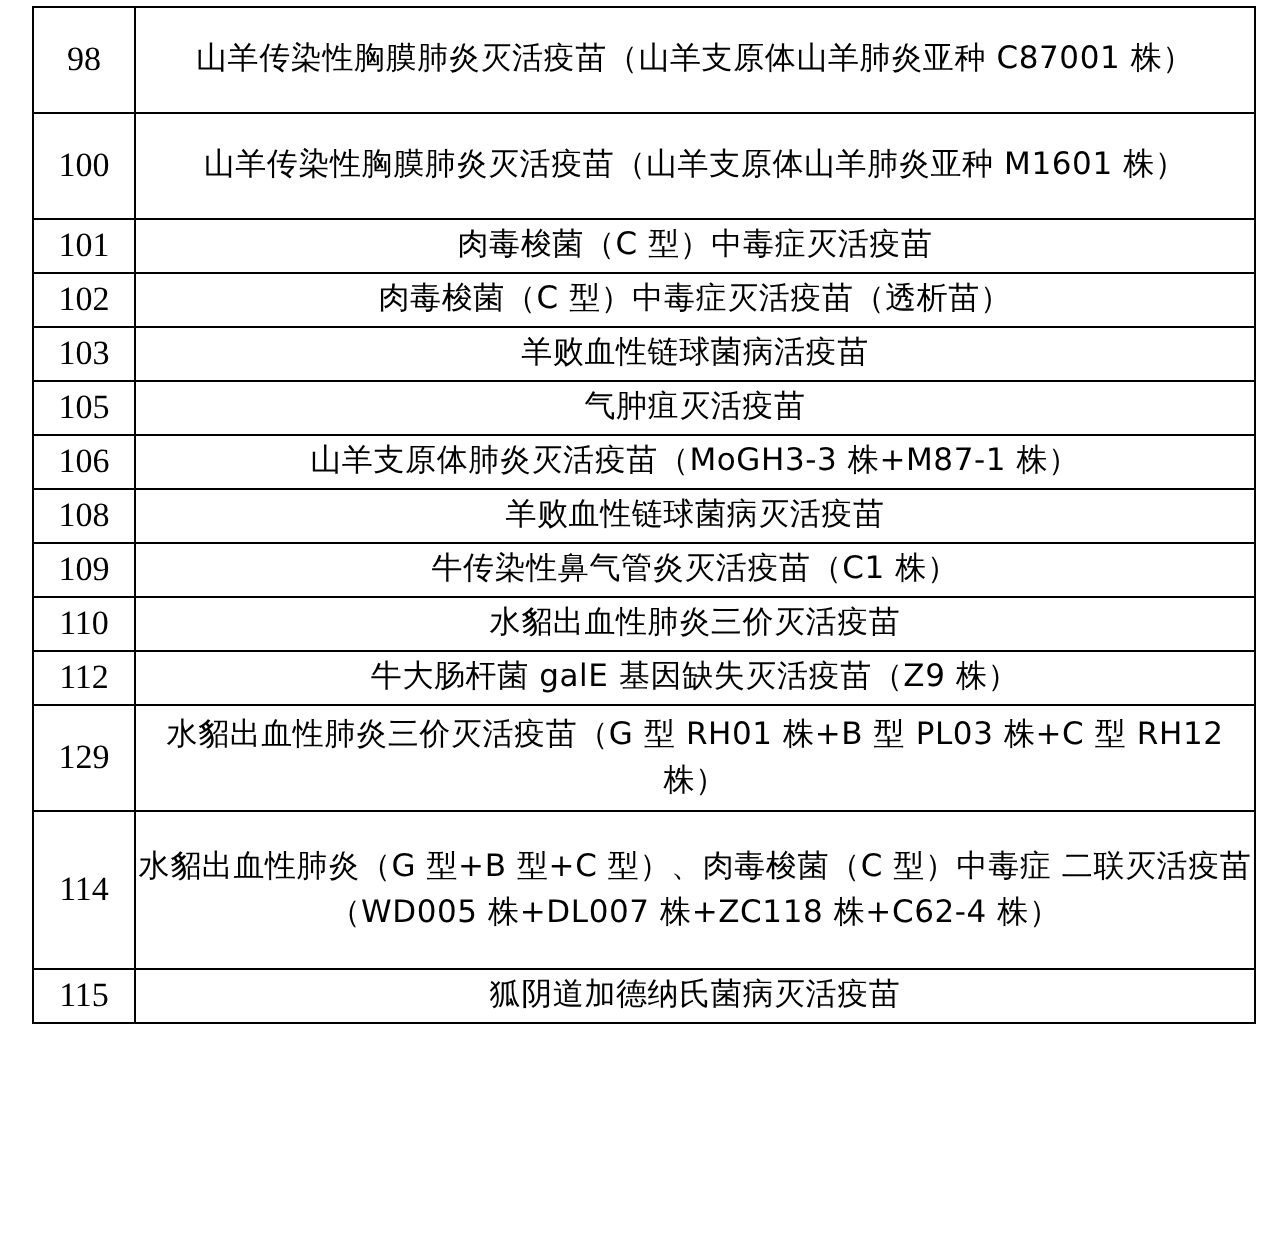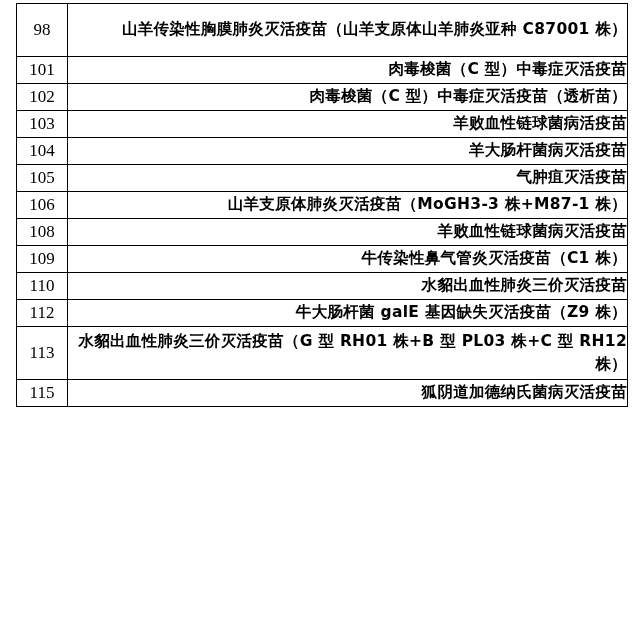--- a/index.html
+++ b/index.html
@@ -34,57 +34,56 @@
   }
   td.num-cell {
     width: 50px;
     text-align: center;
     font-family: "Liberation Serif", "DejaVu Serif", serif;
     font-size: 17px;
     line-height: 1.45;
     padding: 2px 0;
   }
   td.name-cell {
-    text-align: right;
+    text-align: center;
     font-family: "DejaVu Sans", "Liberation Sans", sans-serif;
     font-size: 15.5px;
     line-height: 1.5;
     padding: 3px 4px 3px 7px;
     letter-spacing: 0.3px;
-    font-weight: bold;
   }
   .row-1 td { height: 26px; }
   .row-2 td { height: 52px; }
   .row-3 td { height: 78px; }
 </style>
 </head>
 <body>
 
 <div id="sheet">
   <table class="vaccine-table">
     <tbody>
         <tr class="row-2">
           <td class="num-cell">98</td>
           <td class="name-cell">山羊传染性胸膜肺炎灭活疫苗（山羊支原体山羊肺炎亚种 C87001 株）</td>
         </tr>
+        <tr class="row-2">
+          <td class="num-cell">100</td>
+          <td class="name-cell">山羊传染性胸膜肺炎灭活疫苗（山羊支原体山羊肺炎亚种 M1601 株）</td>
+        </tr>
         <tr class="row-1">
           <td class="num-cell">101</td>
           <td class="name-cell">肉毒梭菌（C 型）中毒症灭活疫苗</td>
         </tr>
         <tr class="row-1">
           <td class="num-cell">102</td>
           <td class="name-cell">肉毒梭菌（C 型）中毒症灭活疫苗（透析苗）</td>
         </tr>
         <tr class="row-1">
           <td class="num-cell">103</td>
           <td class="name-cell">羊败血性链球菌病活疫苗</td>
-        </tr>
-        <tr class="row-1">
-          <td class="num-cell">104</td>
-          <td class="name-cell">羊大肠杆菌病灭活疫苗</td>
         </tr>
         <tr class="row-1">
           <td class="num-cell">105</td>
           <td class="name-cell">气肿疽灭活疫苗</td>
         </tr>
         <tr class="row-1">
           <td class="num-cell">106</td>
           <td class="name-cell">山羊支原体肺炎灭活疫苗（MoGH3-3 株+M87-1 株）</td>
         </tr>
         <tr class="row-1">
@@ -97,22 +96,26 @@
         </tr>
         <tr class="row-1">
           <td class="num-cell">110</td>
           <td class="name-cell">水貂出血性肺炎三价灭活疫苗</td>
         </tr>
         <tr class="row-1">
           <td class="num-cell">112</td>
           <td class="name-cell">牛大肠杆菌 galE 基因缺失灭活疫苗（Z9 株）</td>
         </tr>
         <tr class="row-2">
-          <td class="num-cell">113</td>
+          <td class="num-cell">129</td>
           <td class="name-cell">水貂出血性肺炎三价灭活疫苗（G 型 RH01 株+B 型 PL03 株+C 型 RH12 株）</td>
+        </tr>
+        <tr class="row-3">
+          <td class="num-cell">114</td>
+          <td class="name-cell">水貂出血性肺炎（G 型+B 型+C 型）、肉毒梭菌（C 型）中毒症 二联灭活疫苗（WD005 株+DL007 株+ZC118 株+C62-4 株）</td>
         </tr>
         <tr class="row-1">
           <td class="num-cell">115</td>
           <td class="name-cell">狐阴道加德纳氏菌病灭活疫苗</td>
         </tr>
       </tbody>
   </table>
 </div>
 
 </body></html>

